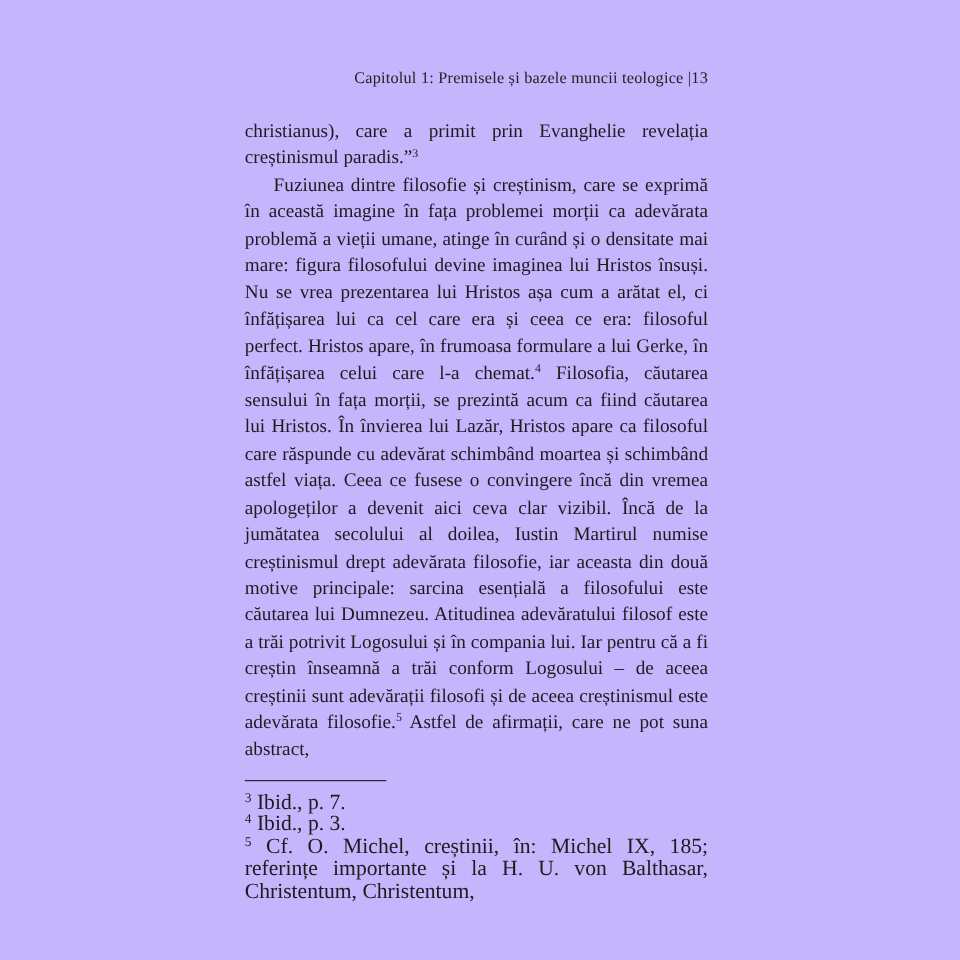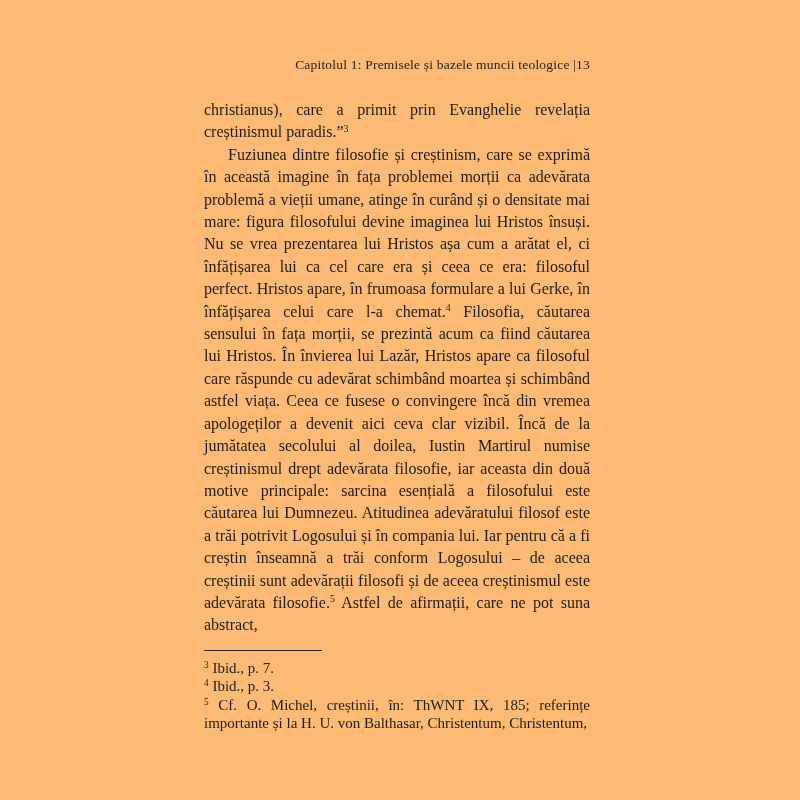--- a/index.html
+++ b/index.html
@@ -4,21 +4,21 @@
 <style>
   html, body {
     margin: 0;
     padding: 0;
     background: #ffffff;
   }
   .page {
     position: relative;
     width: 800px;
     height: 800px;
-    background: #fdba74;
+    background: #c4b5fd;
     font-family: "Liberation Serif", "DejaVu Serif", serif;
     color: #1c1c1c;
     box-sizing: border-box;
     overflow: hidden;
   }
   .content {
     position: absolute;
     left: 204px;
     top: 57px;
     width: 386px;
@@ -49,21 +49,21 @@
     font-size: 0.62em;
     line-height: 0;
     vertical-align: baseline;
     position: relative;
     top: -0.55em;
   }
   .italic {
   }
   .footnotes {
     margin-top: 13px;
-    font-size: 15px;
+    font-size: 18px;
     line-height: 18.5px;
     color: #1c1c1c;
   }
   .fn-rule {
     width: 118px;
     height: 1px;
     background: #2a2a2a;
     margin-bottom: 8px;
   }
   .fn {
@@ -84,17 +84,17 @@
 
     <div class="body-text">
       <p class="para"><span class="italic">christianus</span><span>), care a primit prin Evanghelie revelația creștinismul paradis.”</span><sup>3</sup></p>
       <p class="para indent"><span>Fuziunea dintre filosofie și creștinism, care se exprimă în această imagine în fața problemei morții ca adevărata problemă a vieții umane, atinge în curând și o densitate mai mare: figura filosofului devine imaginea lui Hristos însuși. Nu se vrea prezentarea lui Hristos așa cum a arătat el, ci înfățișarea lui ca cel care era și ceea ce era: filosoful perfect. Hristos apare, în frumoasa formulare a lui Gerke, în înfățișarea celui care l-a chemat.</span><sup>4</sup><span> Filosofia, căutarea sensului în fața morții, se prezintă acum ca fiind căutarea lui Hristos. În învierea lui Lazăr, Hristos apare ca filosoful care răspunde cu adevărat schimbând moartea și schimbând astfel viața. Ceea ce fusese o convingere încă din vremea apologeților a devenit aici ceva clar vizibil. Încă de la jumătatea secolului al doilea, Iustin Martirul numise creștinismul drept adevărata filosofie, iar aceasta din două motive principale: sarcina esențială a filosofului este căutarea lui Dumnezeu. Atitudinea adevăratului filosof este a trăi potrivit Logosului și în compania lui. Iar pentru că a fi creștin înseamnă a trăi conform Logosului – de aceea creștinii sunt adevărații filosofi și de aceea creștinismul este adevărata filosofie.</span><sup>5</sup><span> Astfel de afirmații, care ne pot suna abstract,</span></p>
     </div>
 
     <div class="footnotes">
       <div class="fn-rule"></div>
       <p class="fn"><sup>3</sup><span> </span><span class="italic">Ibid.</span><span>, p. 7.</span></p>
       <p class="fn"><sup>4</sup><span> </span><span class="italic">Ibid.</span><span>, p. 3.</span></p>
-      <p class="fn"><sup>5</sup><span> Cf. O. Michel, </span><span class="italic">creștinii</span><span>, în: </span><span class="italic">ThWNT</span><span> IX, 185; referințe importante și la H. U. von Balthasar, </span><span class="italic">Christentum, Christentum,</span></p>
+      <p class="fn"><sup>5</sup><span> Cf. O. Michel, </span><span class="italic">creștinii</span><span>, în: </span><span class="italic">Michel</span><span> IX, 185; referințe importante și la H. U. von Balthasar, </span><span class="italic">Christentum, Christentum,</span></p>
     </div>
 
   </div>
 </div>
 
 </body></html>

